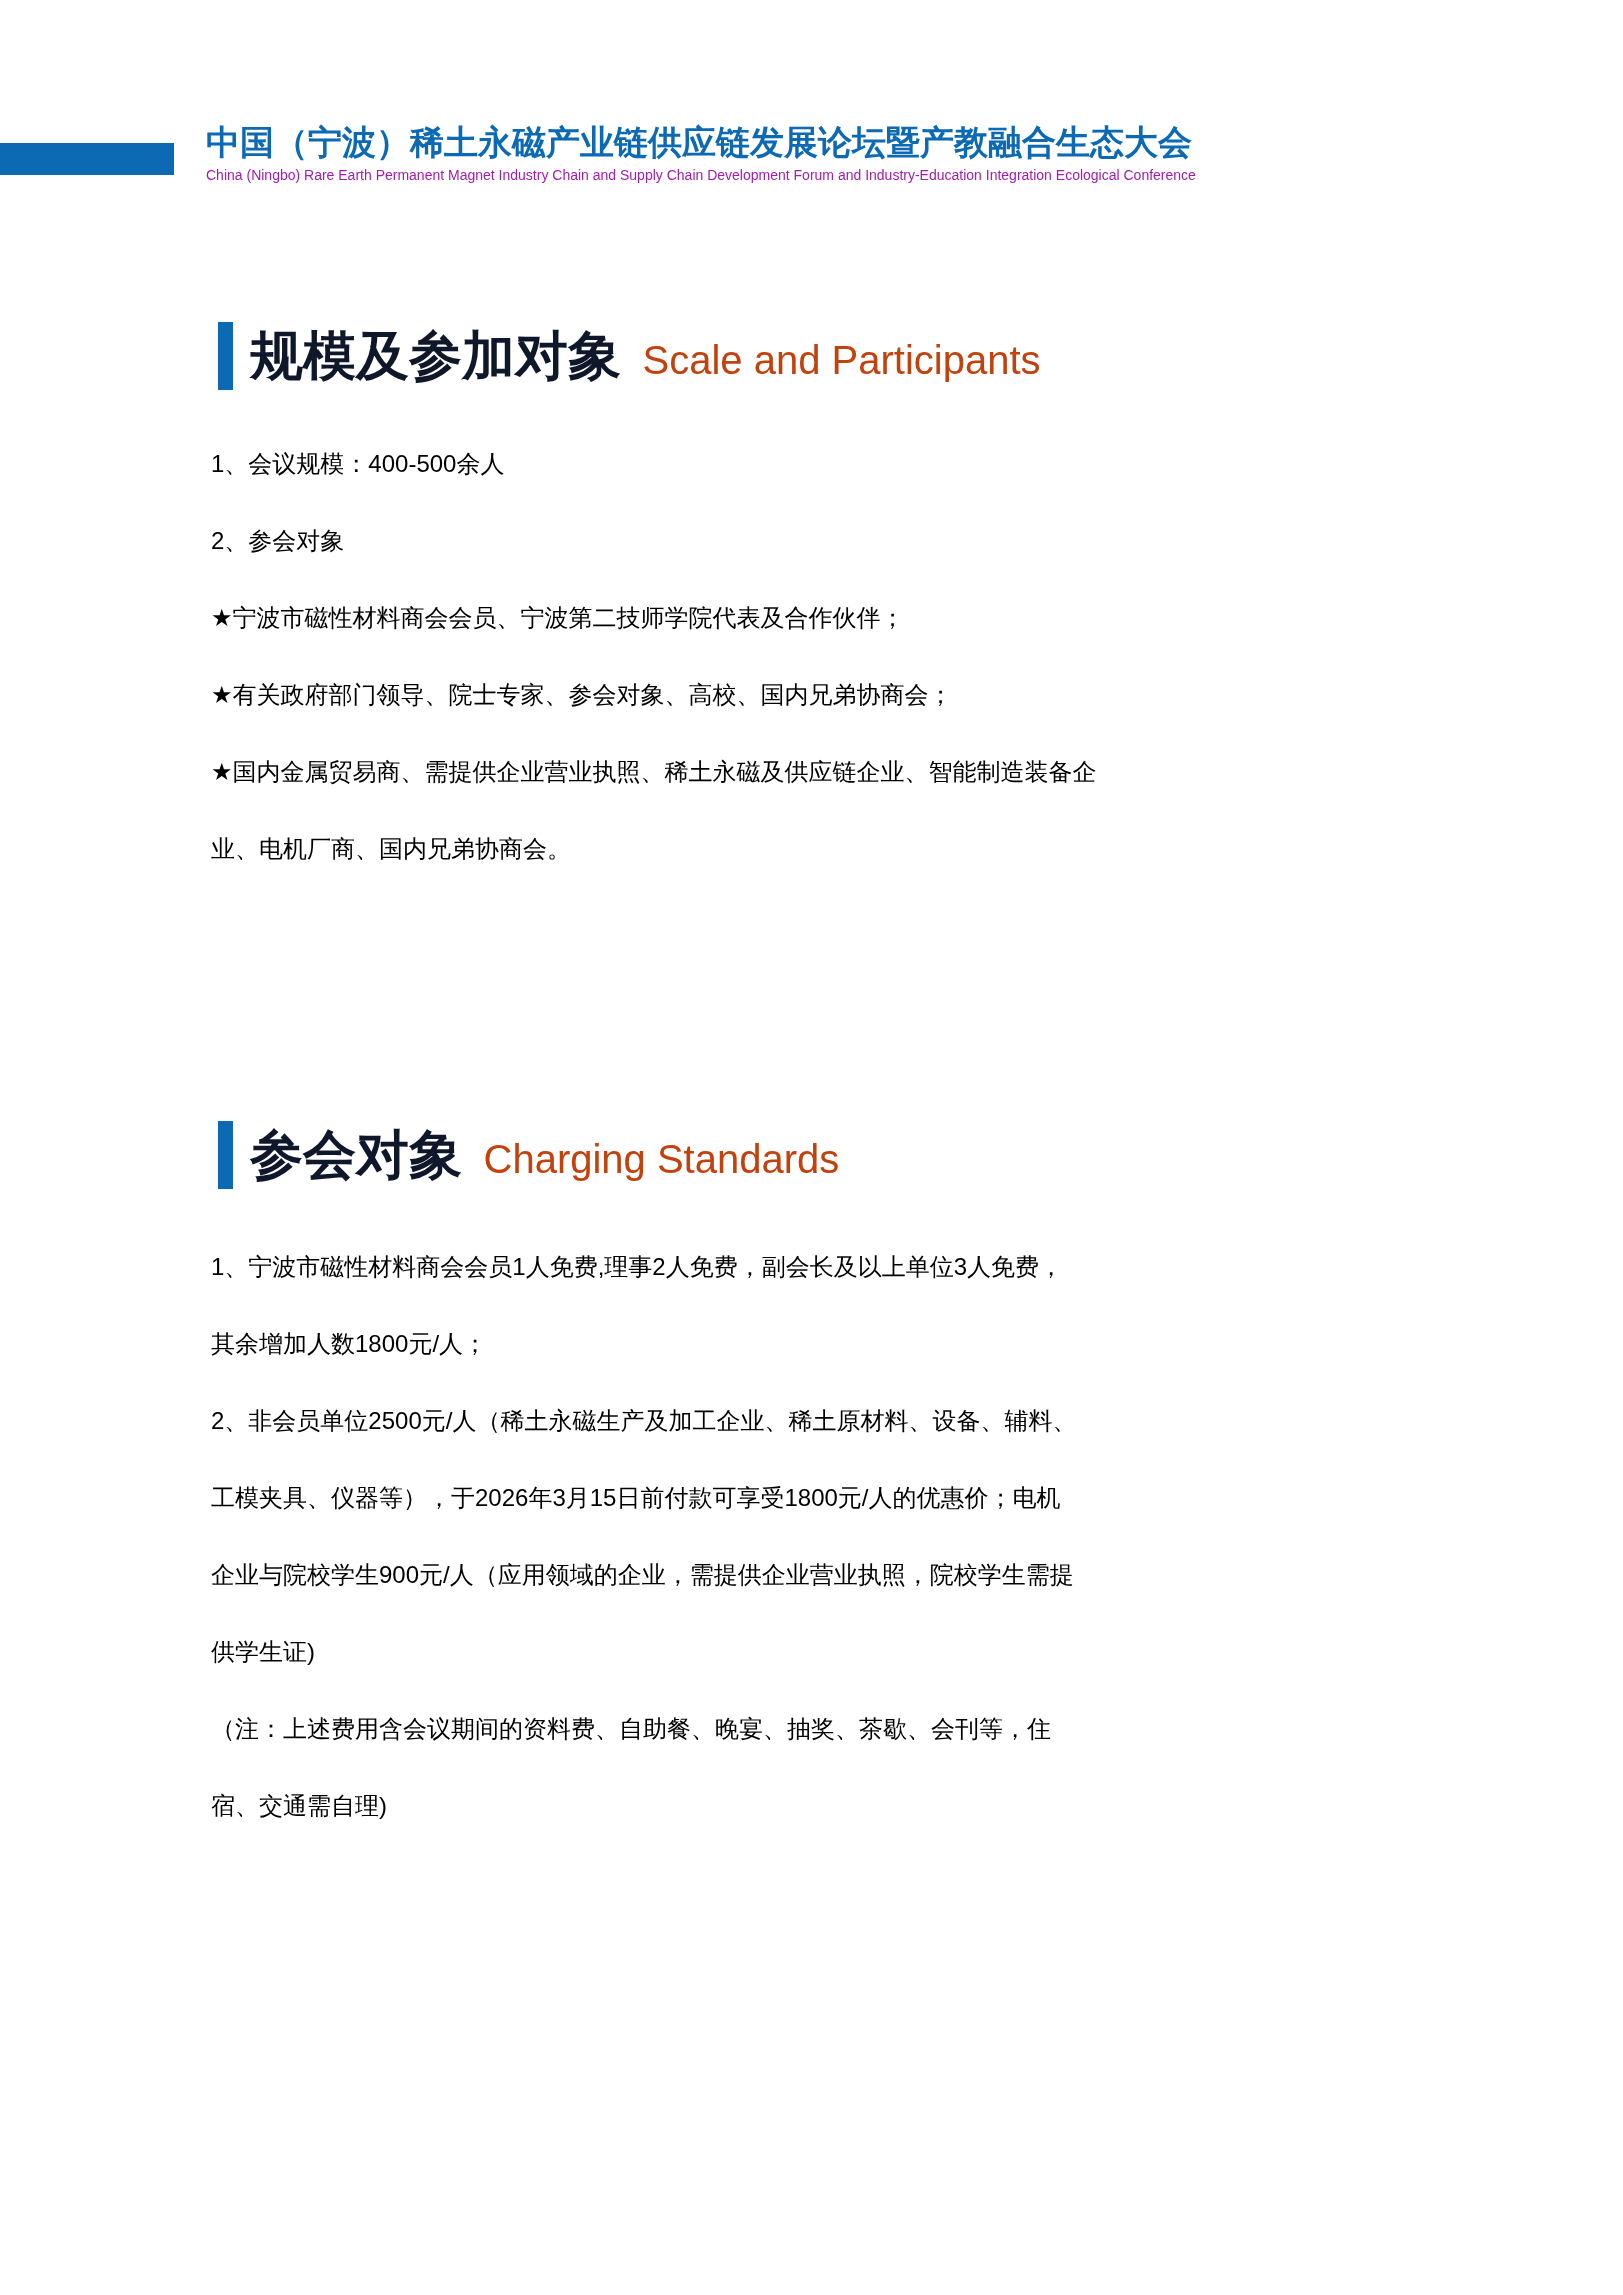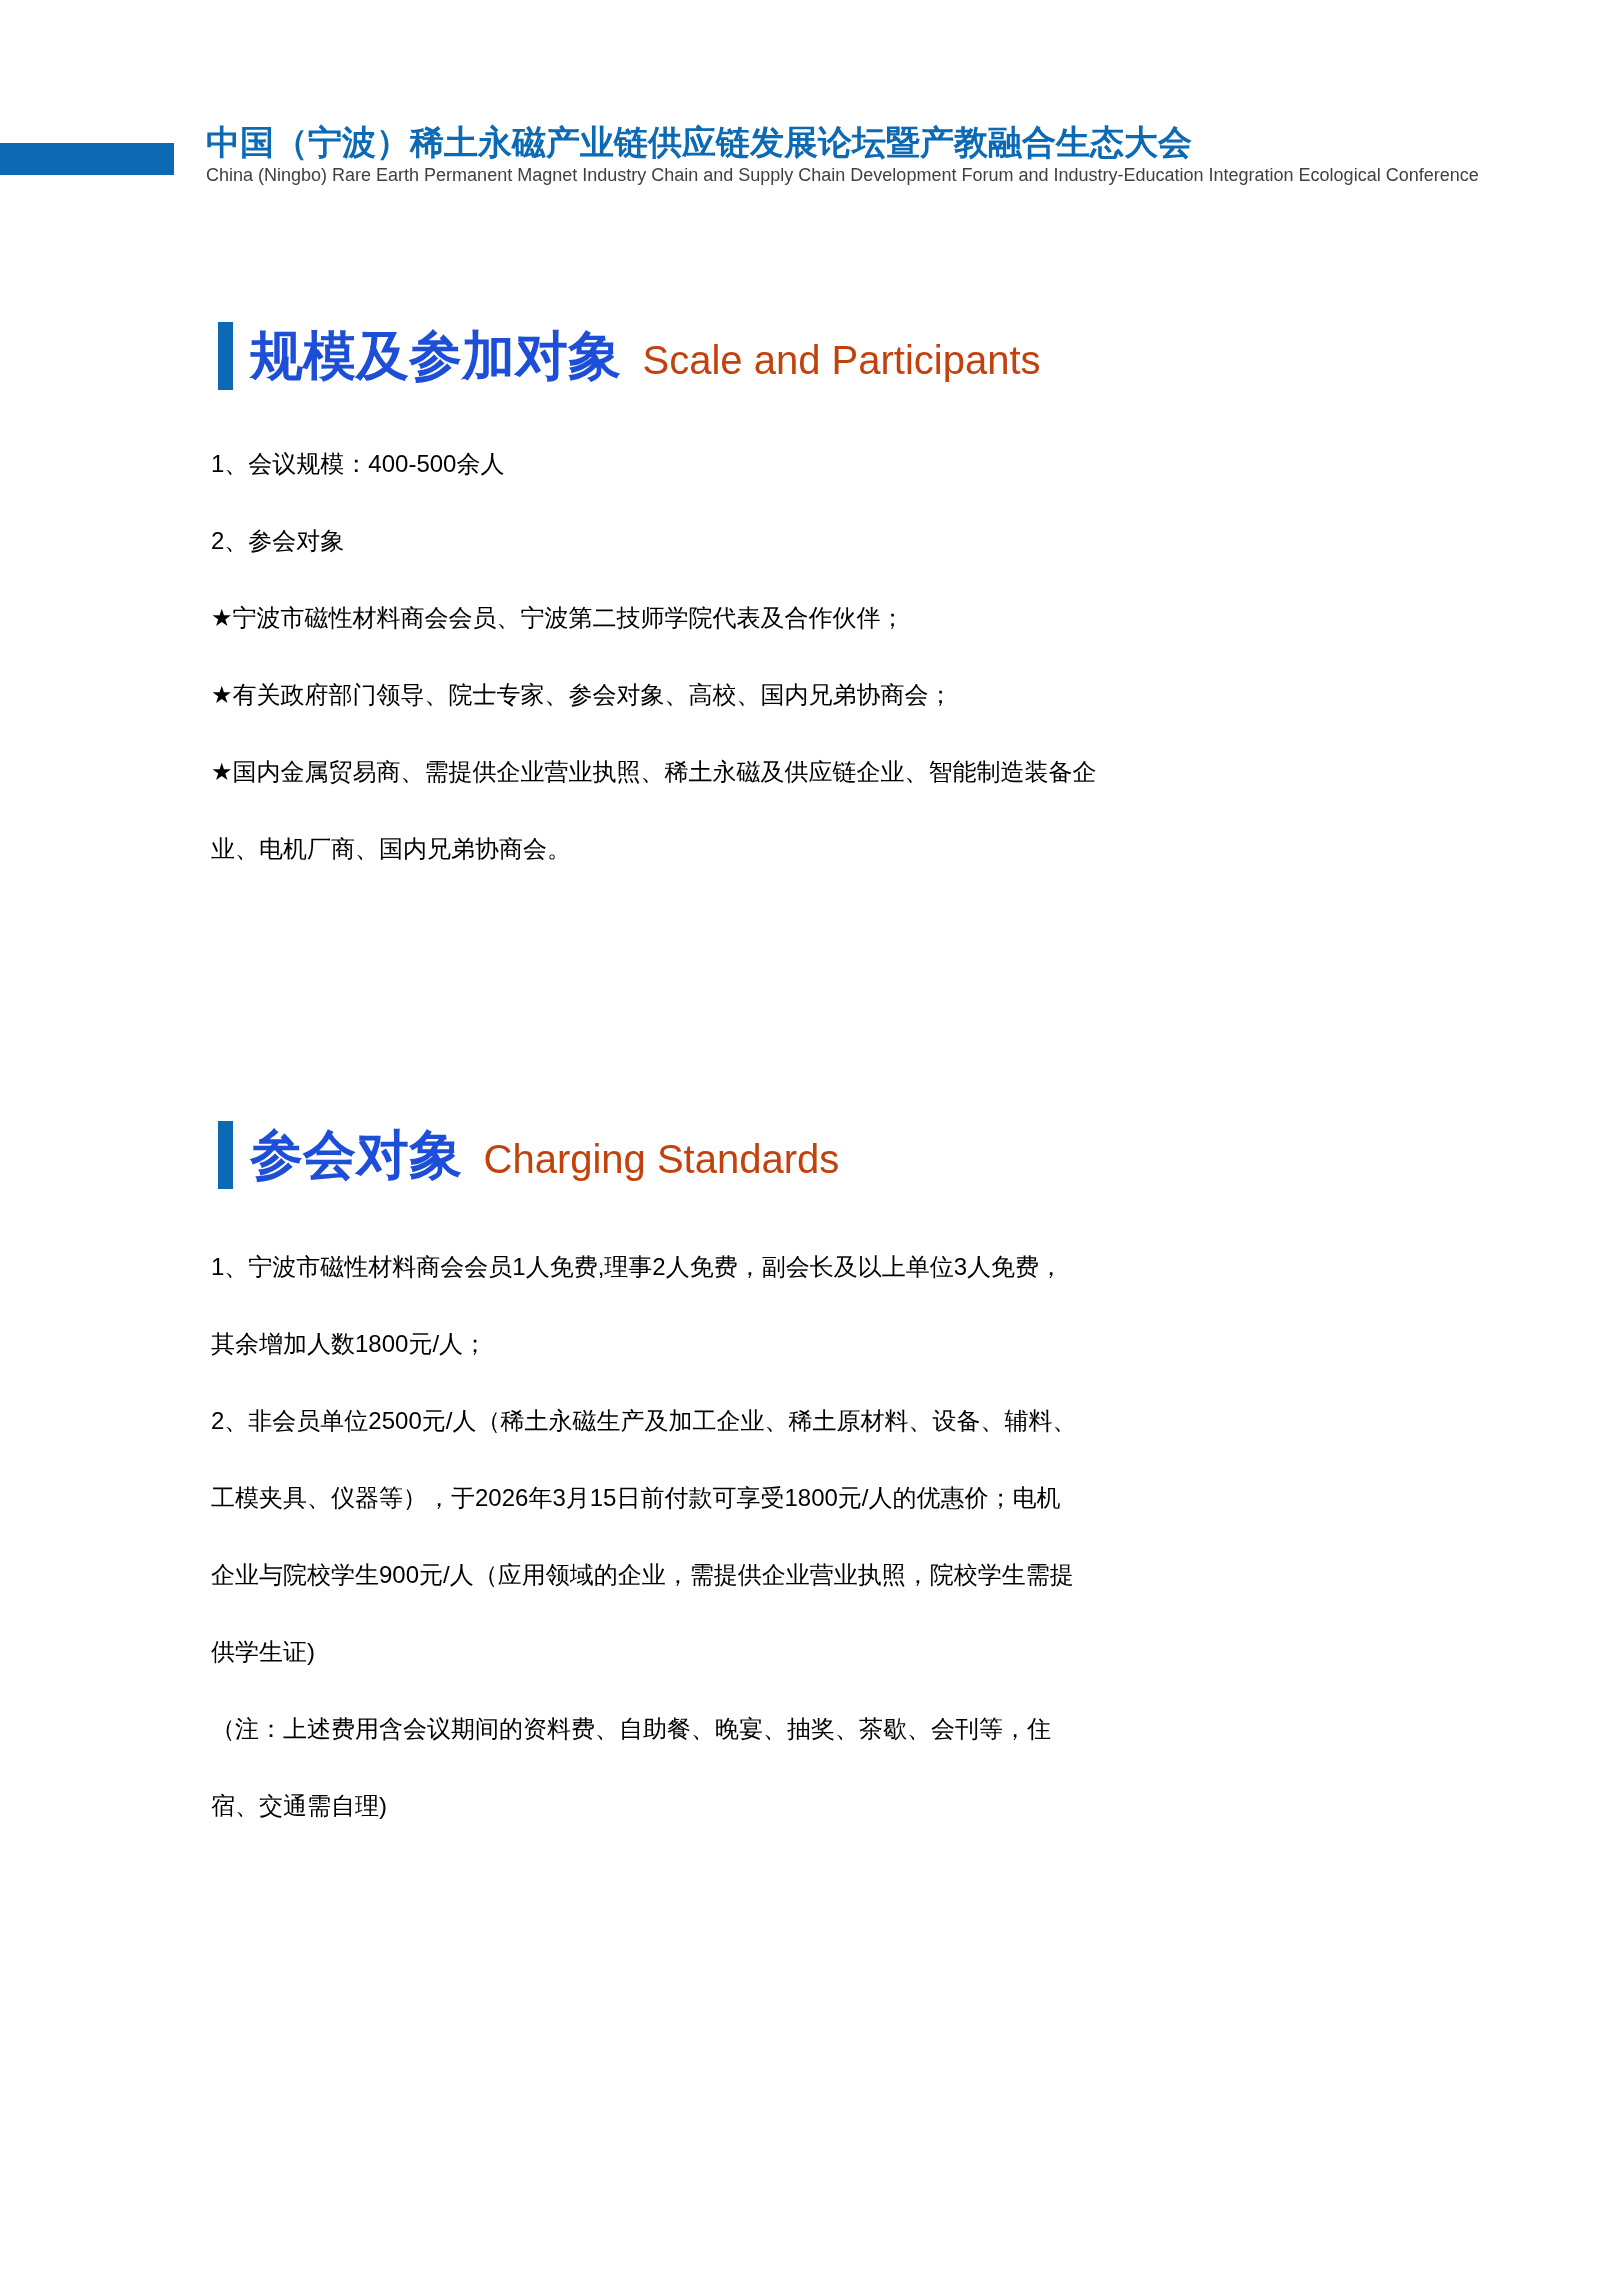--- a/index.html
+++ b/index.html
@@ -18,31 +18,31 @@
     background:#0C69B3;
   }
 
   
   .hdr{position:absolute;left:206px;top:122px;}
   .hdr-title{
     font-size:34px;font-weight:bold;color:#0C69B3;
     line-height:41px;white-space:nowrap;
   }
   .hdr-sub{
-    font-size:18px;color:#404040;line-height:19.4px;
+    font-size:14px;color:#a21caf;line-height:19.4px;
     white-space:nowrap;margin-top:2.6px;
   }
 
   
   .section-hdr{position:absolute;left:218px;height:68px;}
   .sec1-hdr{top:322px;}
   .sec2-hdr{top:1121px;}
   .sec-bar{position:absolute;left:0;top:0;width:15.3px;height:68px;background:#0C69B3;}
   .sec-titles{position:absolute;left:32px;top:0;white-space:nowrap;line-height:68px;}
-  .sec-zh{font-size:53px;font-weight:bold;color:#1d4ed8;}
+  .sec-zh{font-size:53px;font-weight:bold;color:#0f172a;}
   .sec-en{font-size:40px;font-weight:normal;color:#c2410c;margin-left:21.5px;}
 
   
   .body-block{position:absolute;left:211px;}
   .sec1-body{top:425px;}
   .sec2-body{top:1228px;}
   .bline{
     height:77px;line-height:77px;
     font-size:24px;color:#000000;white-space:nowrap;
   }

